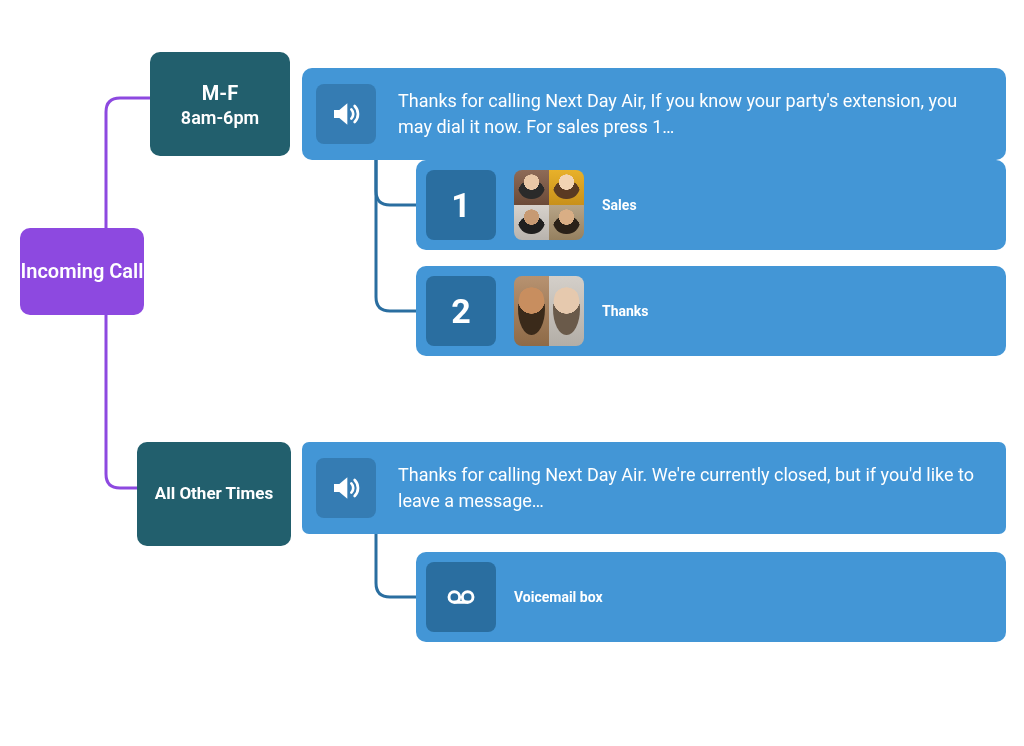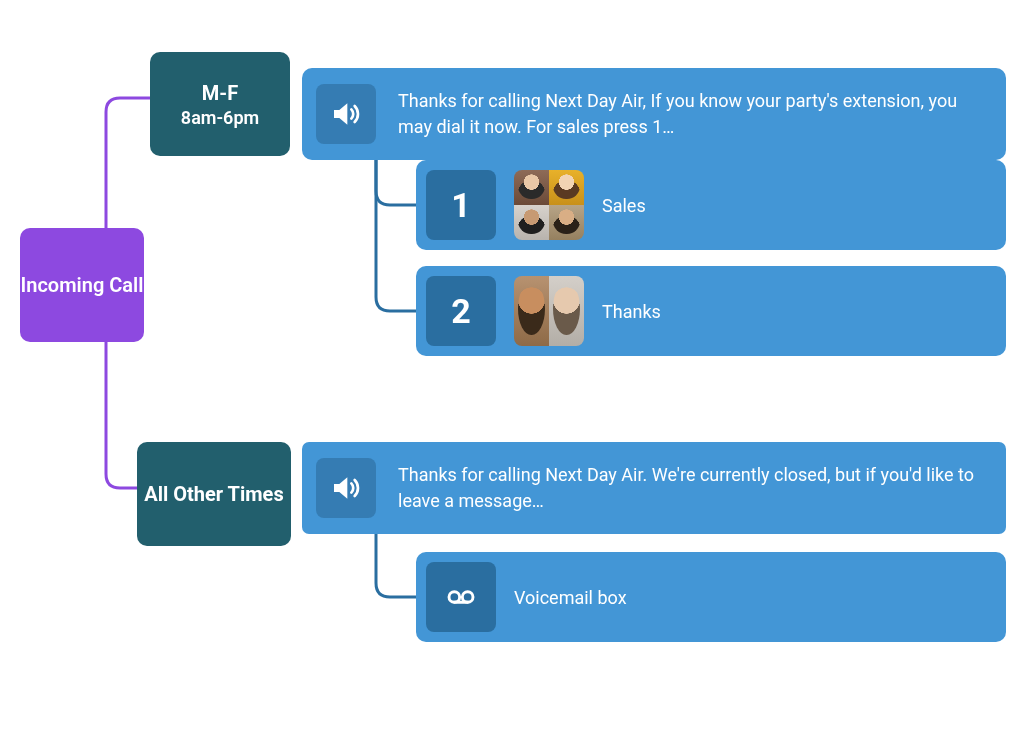--- a/index.html
+++ b/index.html
@@ -41,21 +41,21 @@
     color: #ffffff;
     display: flex;
     align-items: center;
     box-sizing: border-box;
   }
   
   .incoming {
     left: 20px;
     top: 228px;
     width: 124px;
-    height: 114px;
+    height: 87px;
     background: var(--purple);
     justify-content: center;
     text-align: center;
     font-weight: 600;
     font-size: 20px;
     line-height: 1.25;
   }
   
   .sched {
     background: var(--teal-dark);
@@ -67,21 +67,21 @@
   }
   .sched .sched-title { font-weight: 700; font-size: 20px; }
   .sched .sched-time  {
     font-size: 18px;
     margin-top: 2px;
     font-weight: 600;
   }
   .sched .sched-time .small { font-size: 18px; font-weight: 600; }
   .sched-1 { left: 150px; top: 52px; }
   .sched-2 { left: 137px; top: 442px; width: 154px; }
-  .sched-2 .sched-title { font-size: 20px; line-height: 1.25; }
+  .sched-2 .sched-title { font-size: 17px; line-height: 1.25; }
 
   
   .row {
     background: var(--blue);
     color: #fff;
     padding: 14px 22px 14px 14px;
     gap: 22px;
   }
   .row-1 { left: 302px; top: 68px;  width: 704px; height: 92px; }
   .row-2 { left: 302px; top: 442px; width: 704px; height: 92px; border-radius: 7px; }
@@ -107,21 +107,21 @@
     background: var(--blue);
     padding: 10px;
     gap: 18px;
   }
   .opt-card .sq { background: var(--blue-dark); width: 70px; height: 70px; min-width:70px; }
   .opt-card .sq.num {
     font-size: 34px;
     font-weight: 700;
     color: #fff;
   }
-  .opt-card .lbl { font-size: 18px; font-weight: 400; }
+  .opt-card .lbl { font-size: 14px; font-weight: 700; }
   .opt-1 { left: 416px; top: 160px; width: 590px; height: 90px; }
   .opt-2 { left: 416px; top: 266px; width: 590px; height: 90px; }
   .opt-vm { left: 416px; top: 552px; width: 590px; height: 90px; }
 
   
   .avatars {
     width: 70px;
     height: 70px;
     min-width: 70px;
     border-radius: 8px;

